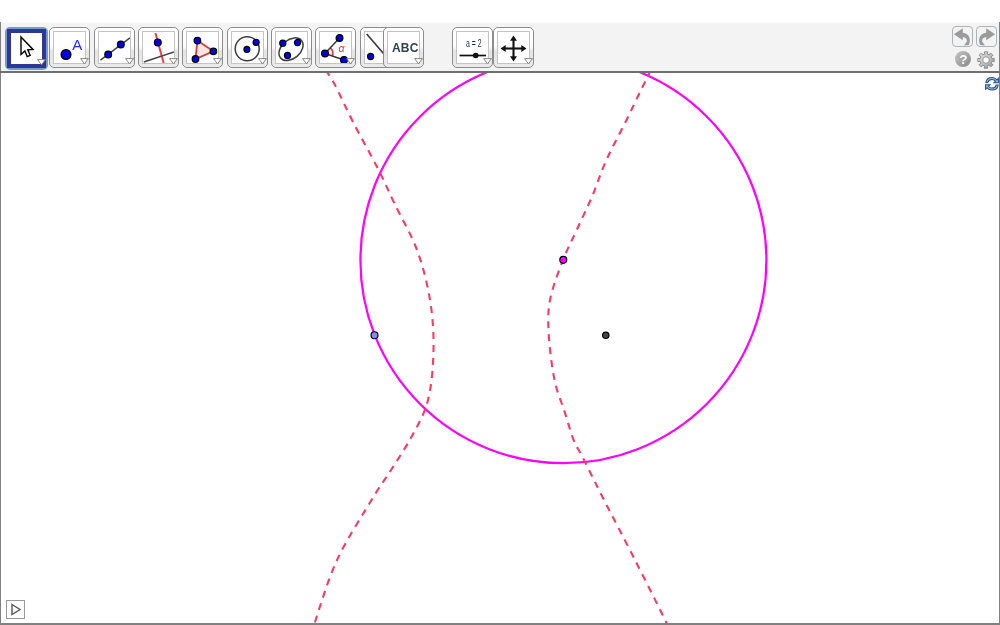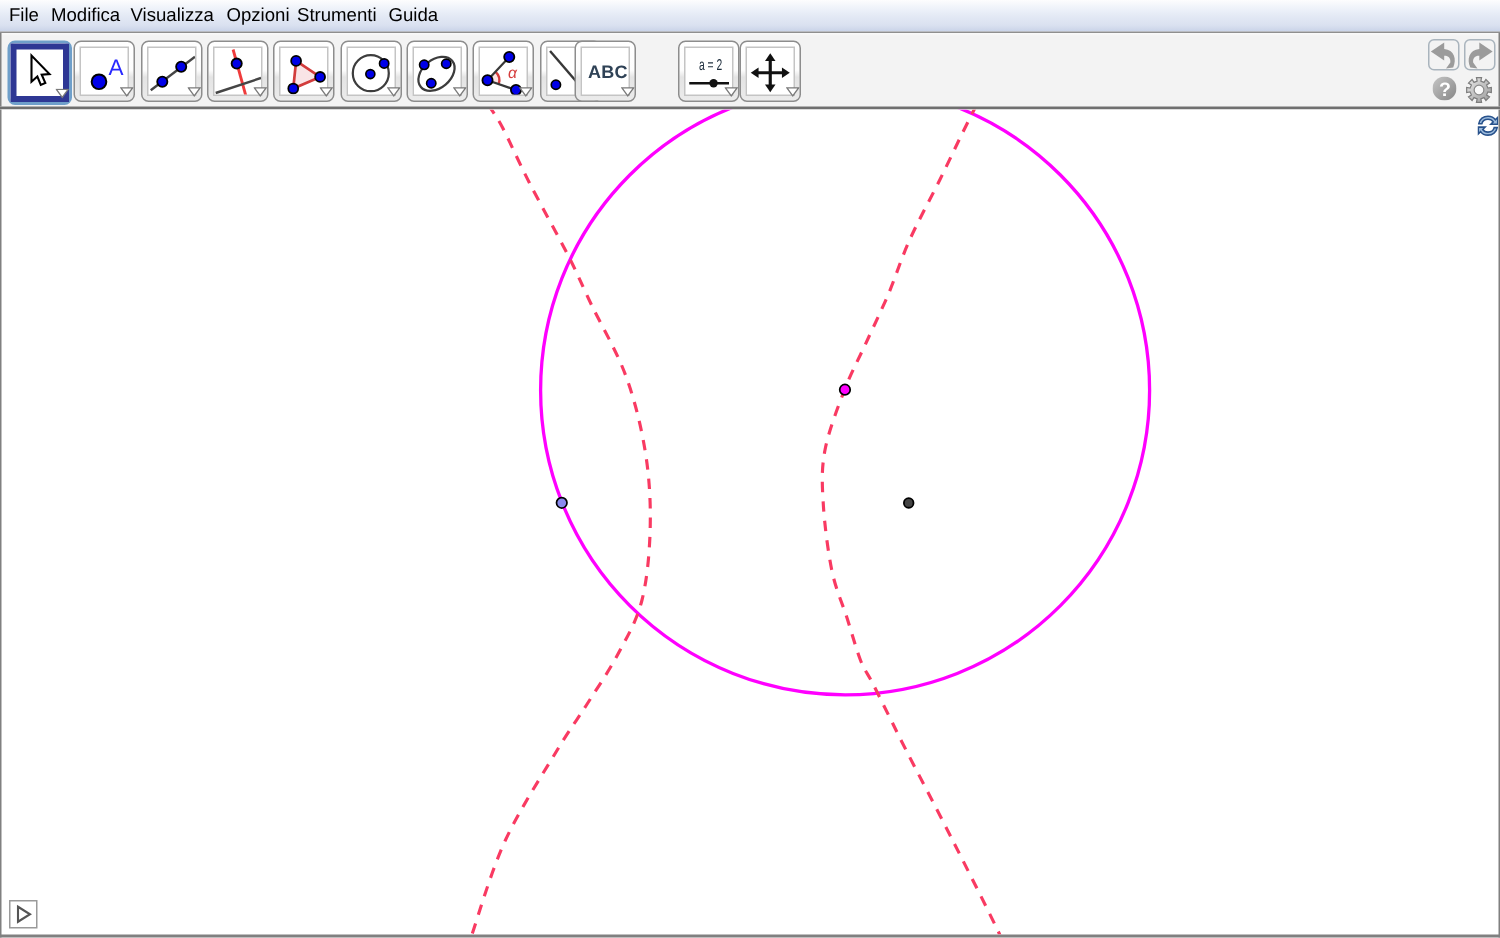--- a/index.html
+++ b/index.html
@@ -16,28 +16,20 @@
 .dd{position:absolute;right:0.5px;bottom:2.5px;width:9px;height:6.5px;}
 #b1{border:2px solid #6f9fca;background:#fff;}
 #b1i{position:absolute;inset:0;border:4px solid #2e3794;background:#fff;}
 #canvas{position:absolute;left:0;top:73px;width:998px;height:550px;background:#fff;
  border-left:1px solid #808080;border-right:1px solid #808080;border-bottom:2px solid #808080;overflow:hidden;}
 #playbtn{position:absolute;left:5px;top:527px;width:17px;height:17px;border:1px solid #9a9a9a;background:#fff;}
 .rnd{position:absolute;width:19px;height:19px;border:1px solid #a9b4bd;border-radius:4px;background:transparent;}
 </style></head>
 <body>
 <div id="app">
-<div id="menubar">
- <span class="mi" style="left:6px">File</span>
- <span class="mi" style="left:34px">Modifica</span>
- <span class="mi" style="left:87px">Visualizza</span>
- <span class="mi" style="left:151px">Opzioni</span>
- <span class="mi" style="left:198px">Strumenti</span>
- <span class="mi" style="left:259px">Guida</span>
-</div>
 <div id="toolbar">
  <div style="position:absolute;left:0;top:0;width:1px;height:49px;background:#808080"></div>
  <div style="position:absolute;left:999px;top:0;width:1px;height:49px;background:#808080"></div>
  <div class="tb" id="b1" style="left:5px">
   <div id="b1i">
    <svg width="31" height="31" viewBox="0 0 31 31">
     <path d="M10,4 L10,21.5 L13.9,18 L16.2,23.6 L19.2,22.3 L16.8,16.8 L22,16.4 Z" fill="#fff" stroke="#000" stroke-width="1.4"></path>
    </svg>
   </div>
   <svg class="dd" viewBox="0 0 9 6.5">

